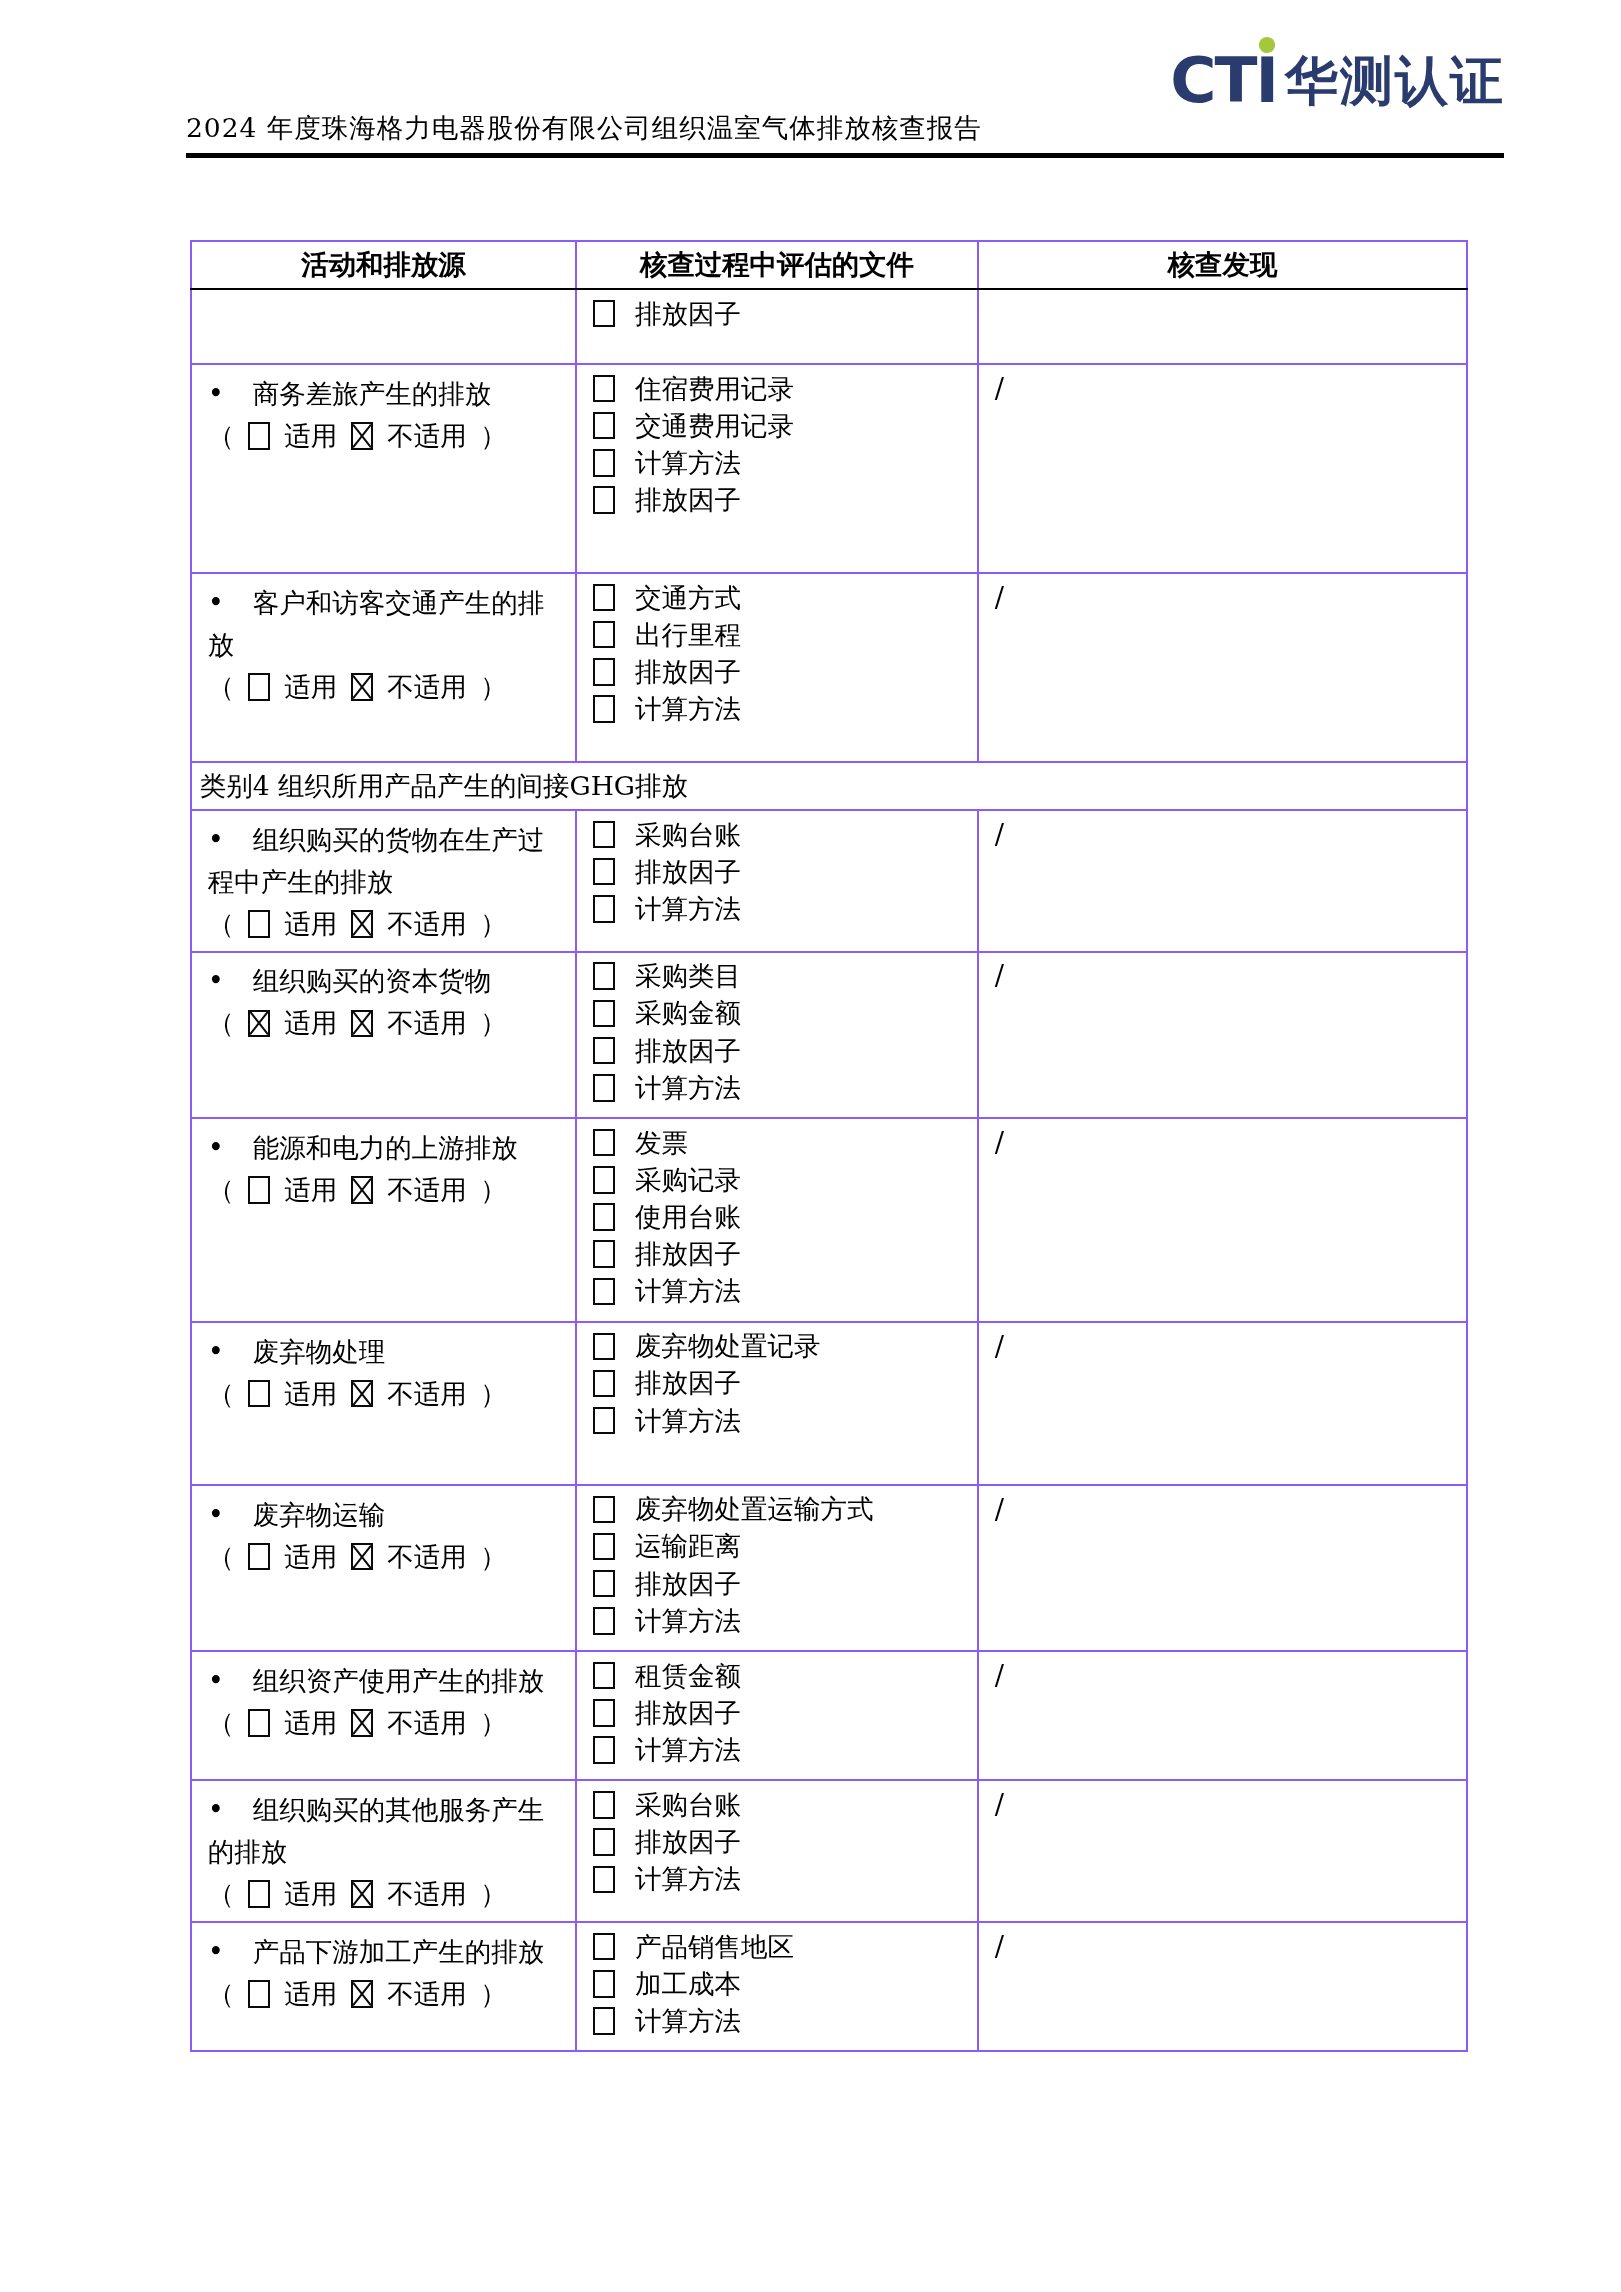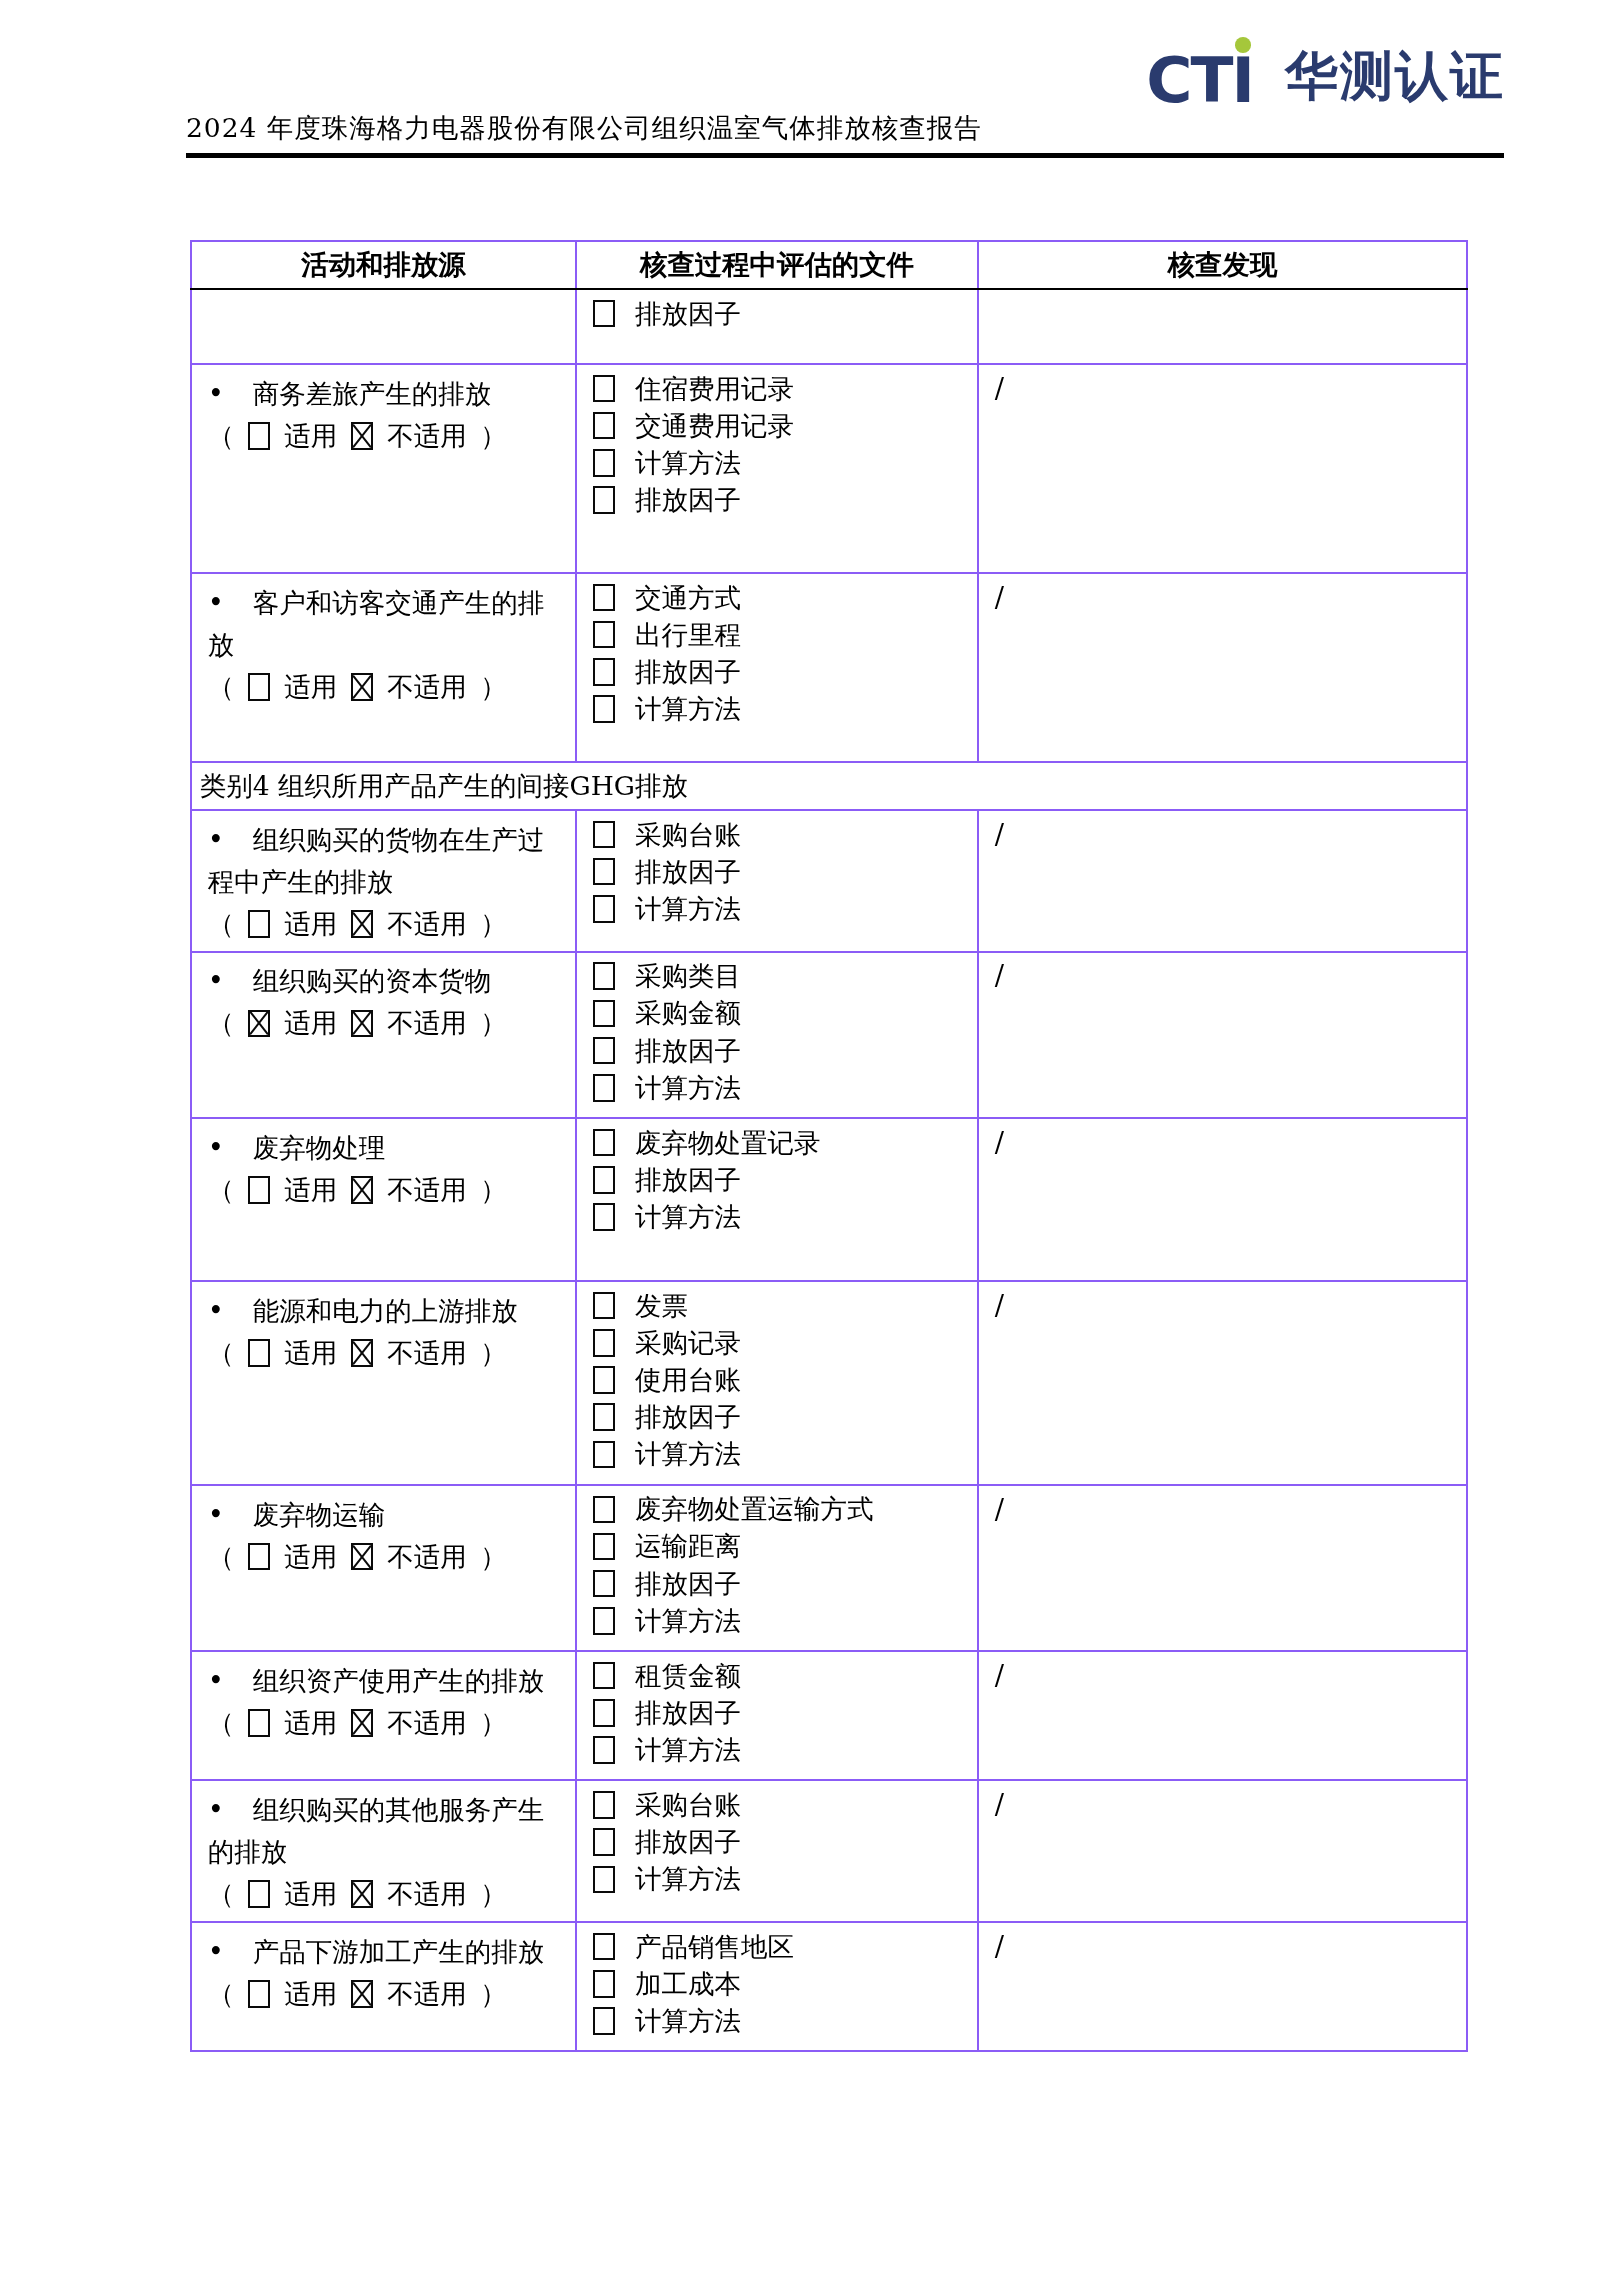--- a/index.html
+++ b/index.html
@@ -12,21 +12,21 @@
     color:#000;
     overflow:hidden;
   }
   
   .report-title{
     position:absolute;left:186px;top:110px;
     font-size:26.5px;letter-spacing:1px;white-space:nowrap;
   }
   .logo{
     position:absolute;top:49px;right:116px;
-    display:flex;align-items:flex-start;gap:32px;
+    display:flex;align-items:center;gap:8px;
     font-family:"DejaVu Sans","Liberation Sans",sans-serif;
     font-weight:bold;line-height:1;
   }
   .logo .cti{font-size:63px;letter-spacing:-2px;position:relative;display:inline-block;}
   .logo .dot{
     position:absolute;top:-11.8px;right:2px;
     width:15.7px;height:15.7px;border-radius:50%;
   }
   .logo .brand{font-size:53px;letter-spacing:2px;}
   .header-rule{
@@ -239,72 +239,72 @@
               <span class="cb"></span>
               <span>排放因子</span>
             </div>
             <div class="file-item">
               <span class="cb"></span>
               <span>计算方法</span>
             </div>
           </td>
           <td class="finding-cell">/</td>
         </tr>
+        <tr style="height: 199px;">
+          <td class="act-cell">
+            <div class="act-title"><span class="bullet">•</span>能源和电力的上游排放</div>
+            <div class="appl">
+              <span class="paren">（</span>
+              <span class="cb"></span>
+              <span>适用</span>
+              <span class="cb checked"></span>
+              <span>不适用</span>
+              <span class="paren">）</span>
+            </div>
+          </td>
+          <td class="files-cell">
+            <div class="file-item">
+              <span class="cb"></span>
+              <span>发票</span>
+            </div>
+            <div class="file-item">
+              <span class="cb"></span>
+              <span>采购记录</span>
+            </div>
+            <div class="file-item">
+              <span class="cb"></span>
+              <span>使用台账</span>
+            </div>
+            <div class="file-item">
+              <span class="cb"></span>
+              <span>排放因子</span>
+            </div>
+            <div class="file-item">
+              <span class="cb"></span>
+              <span>计算方法</span>
+            </div>
+          </td>
+          <td class="finding-cell">/</td>
+        </tr>
         <tr style="height: 163px;">
           <td class="act-cell">
             <div class="act-title"><span class="bullet">•</span>废弃物处理</div>
             <div class="appl">
               <span class="paren">（</span>
               <span class="cb"></span>
               <span>适用</span>
               <span class="cb checked"></span>
               <span>不适用</span>
               <span class="paren">）</span>
             </div>
           </td>
           <td class="files-cell">
             <div class="file-item">
               <span class="cb"></span>
               <span>废弃物处置记录</span>
-            </div>
-            <div class="file-item">
-              <span class="cb"></span>
-              <span>排放因子</span>
-            </div>
-            <div class="file-item">
-              <span class="cb"></span>
-              <span>计算方法</span>
-            </div>
-          </td>
-          <td class="finding-cell">/</td>
-        </tr>
-        <tr style="height: 199px;">
-          <td class="act-cell">
-            <div class="act-title"><span class="bullet">•</span>能源和电力的上游排放</div>
-            <div class="appl">
-              <span class="paren">（</span>
-              <span class="cb"></span>
-              <span>适用</span>
-              <span class="cb checked"></span>
-              <span>不适用</span>
-              <span class="paren">）</span>
-            </div>
-          </td>
-          <td class="files-cell">
-            <div class="file-item">
-              <span class="cb"></span>
-              <span>发票</span>
-            </div>
-            <div class="file-item">
-              <span class="cb"></span>
-              <span>采购记录</span>
-            </div>
-            <div class="file-item">
-              <span class="cb"></span>
-              <span>使用台账</span>
             </div>
             <div class="file-item">
               <span class="cb"></span>
               <span>排放因子</span>
             </div>
             <div class="file-item">
               <span class="cb"></span>
               <span>计算方法</span>
             </div>
           </td>

